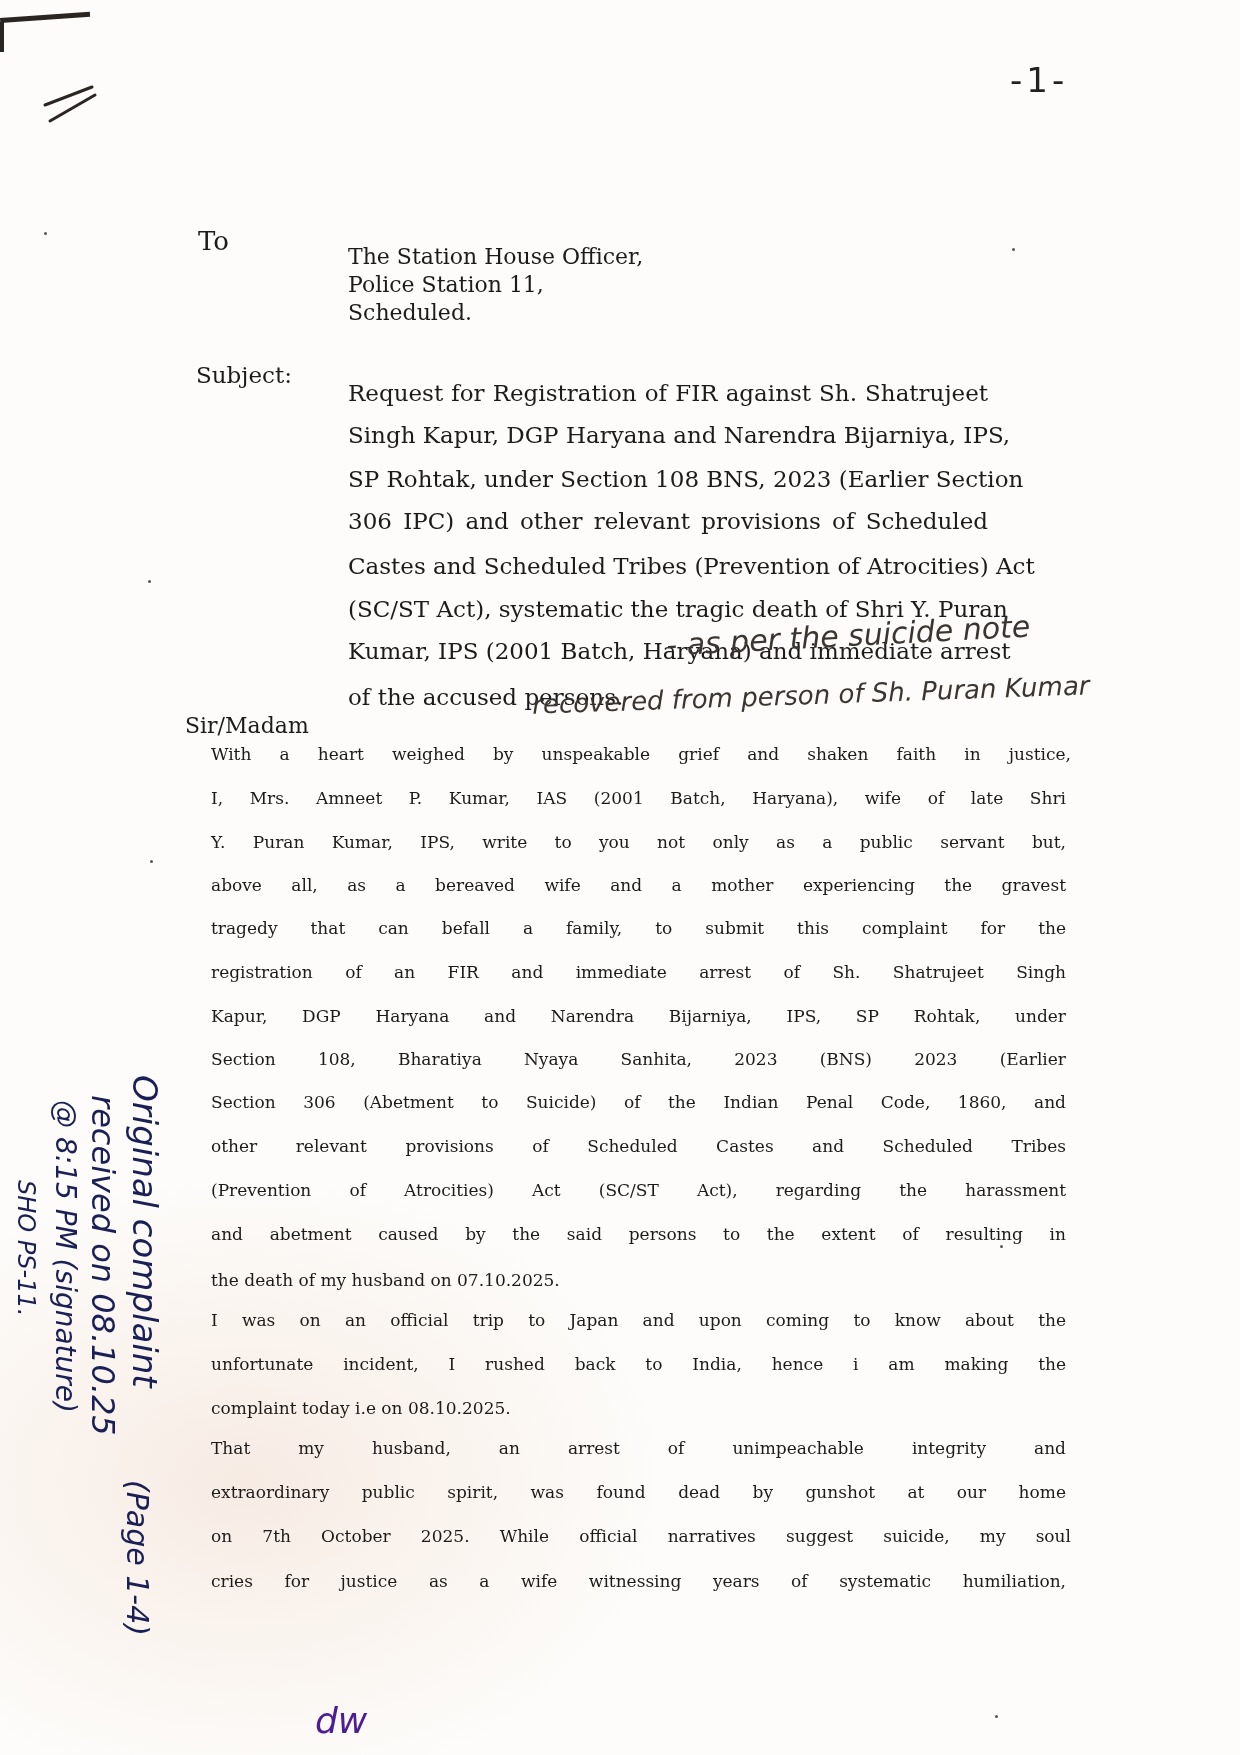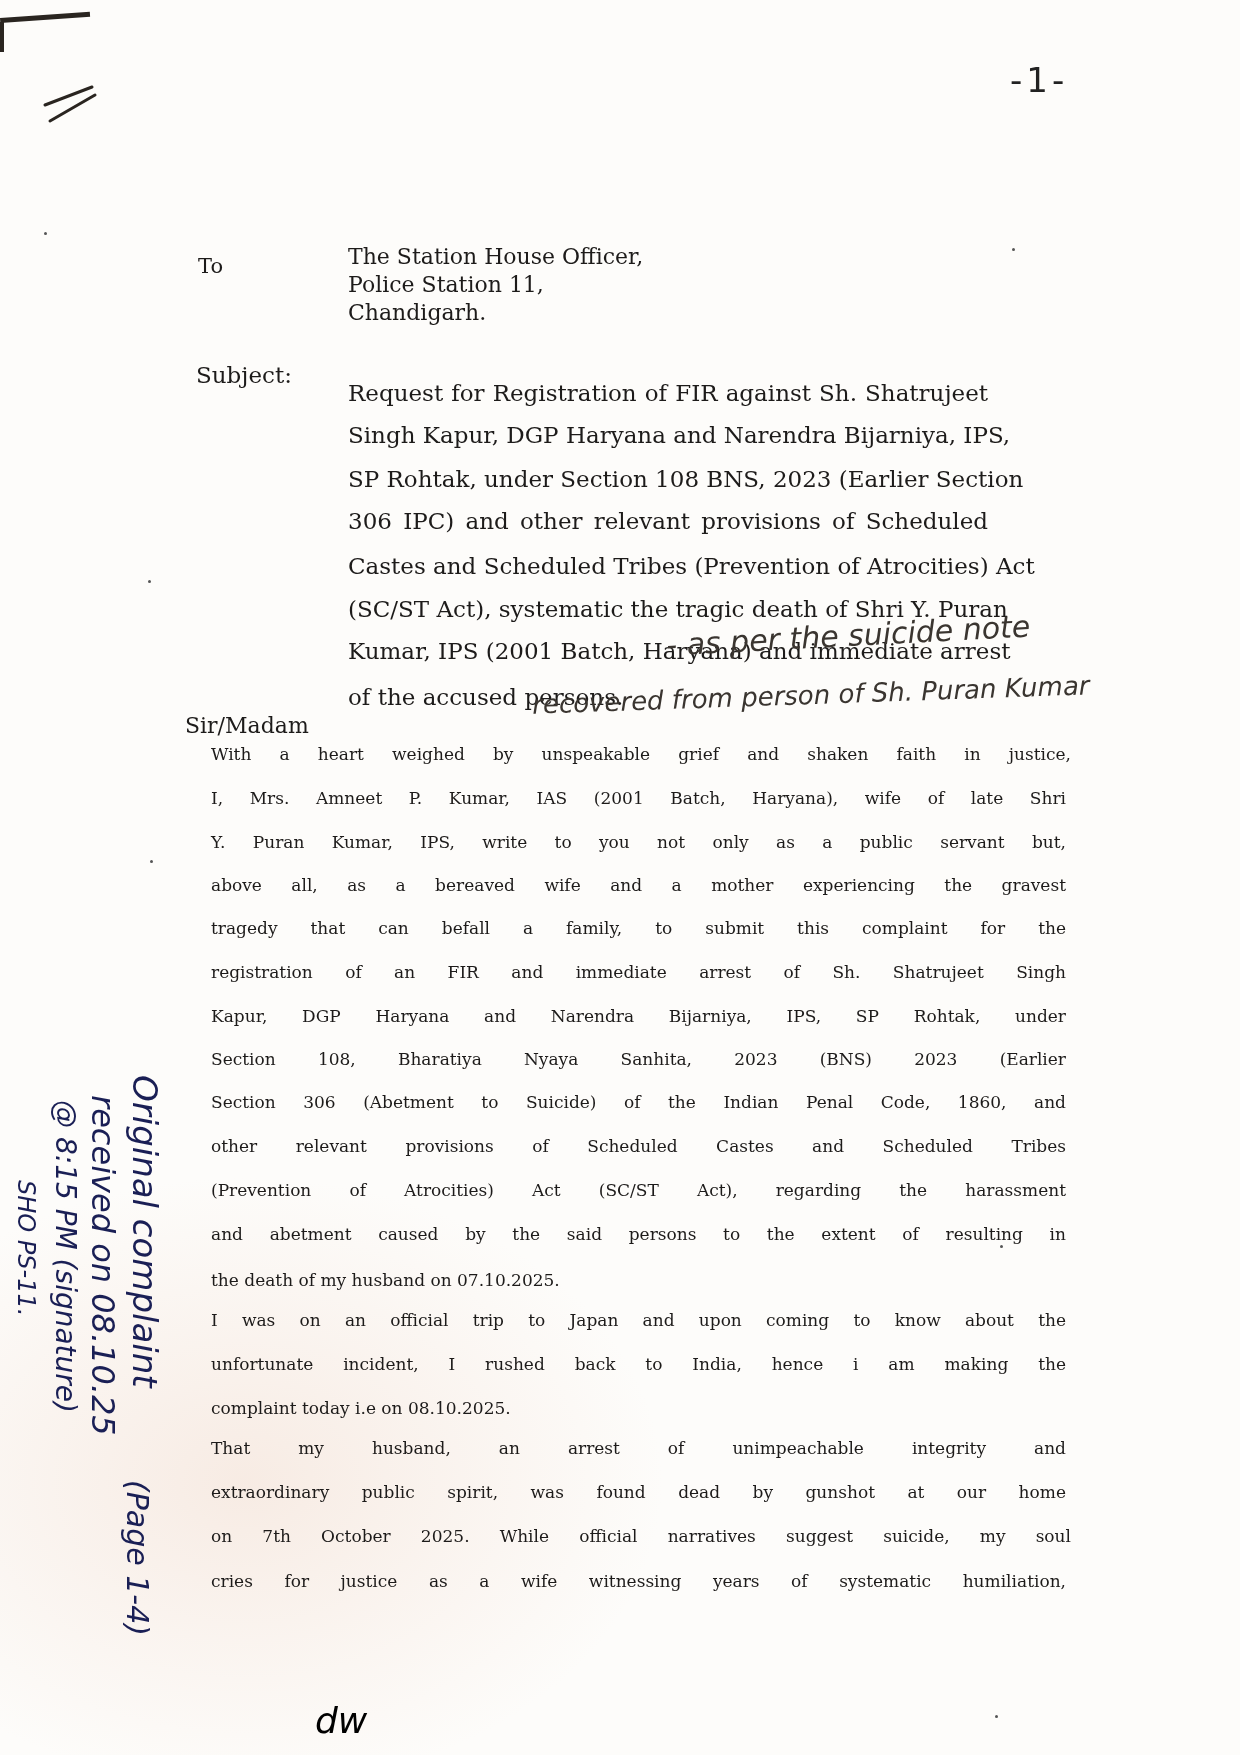--- a/index.html
+++ b/index.html
@@ -23,21 +23,21 @@
   }
   .slash-marks {
     position: absolute; left: 40px; top: 85px; width: 60px; height: 40px;
   }
   .page-num {
     position: absolute; left: 1010px; top: 60px;
     font-family: "DejaVu Sans", sans-serif; font-size: 34px; color: #222;
     letter-spacing: 4px;
   }
   .txt { position: absolute; font-size: 23px; line-height: 1; white-space: nowrap; }
-  .to-label { left: 198px; top: 228px; font-size: 21px; margin-top: 28px; }
+  .to-label { left: 198px; top: 228px; font-size: 26px; }
   .addr { left: 348px; font-size: 22px; }
   .subject-label { left: 196px; top: 364px; font-size: 23px; }
   .subj { left: 348px; font-size: 23px; width: 720px; text-align: justify; margin-top: 30px; }
   .salutation { left: 185px; top: 715px; font-size: 22px; }
   .body-line { left: 211px; font-size: 17px; width: 860px; }
   .justify { text-align: justify; text-align-last: justify; }
   .hw {
     position: absolute; font-family: "DejaVu Sans", sans-serif; font-style: italic;
     color: #3a3530; white-space: nowrap;
   }
@@ -48,41 +48,41 @@
     white-space: nowrap; transform-origin: left top; transform: rotate(90deg);
   }
   .mn1 { left: 165px; top: 1075px; font-size: 34px; }
   .mn2 { left: 122px; top: 1095px; font-size: 32px; }
   .mn3 { left: 82px; top: 1100px; font-size: 28px; }
   .mn4 { left: 40px; top: 1180px; font-size: 24px; }
   .mn-page { position: absolute; color: #1a1f55; font-family: "DejaVu Sans", sans-serif; font-style: italic;
     font-size: 30px; white-space: nowrap; transform-origin: left top; transform: rotate(90deg);
     left: 155px; top: 1480px; }
   .initials { position: absolute; left: 315px; top: 1700px; font-family: "DejaVu Sans", sans-serif;
-    font-style: italic; font-size: 36px; color: #000000; }
+    font-style: italic; font-size: 36px; color: #4c1d95; }
   .dot { position: absolute; width: 3px; height: 3px; background: #555; border-radius: 50%; }
 </style>
 </head>
 <body>
 
 <div class="stain"></div>
 <div class="corner-mark"></div>
 <div class="corner-mark-l"></div>
 
 <svg class="slash-marks" viewBox="0 0 60 40">
   <line x1="5" y1="20" x2="52" y2="2" stroke="#2a2520" stroke-width="3" stroke-linecap="round"></line>
   <line x1="10" y1="36" x2="55" y2="10" stroke="#2a2520" stroke-width="3" stroke-linecap="round"></line>
 </svg>
 
 <div class="page-num">-1-</div>
 
 <div class="txt to-label">To</div>
 <div class="txt addr" style="top:246px">The Station House Officer,</div>
 <div class="txt addr" style="top:274px">Police Station 11,</div>
-<div class="txt addr" style="top:302px">Chandigarh.</div>
+<div class="txt addr" style="top:302px">Scheduled.</div>
 
 <div class="txt subject-label">Subject:</div>
 <div class="txt subj justify" style="top:352px;width:640px">Request for Registration of FIR against Sh. Shatrujeet</div>
 <div class="txt subj justify" style="top:394px;width:640px">Singh Kapur, DGP Haryana and Narendra Bijarniya, IPS,</div>
 <div class="txt subj justify" style="top:438px;width:640px">SP Rohtak, under Section 108 BNS, 2023 (Earlier Section</div>
 <div class="txt subj justify" style="top:480px;width:640px">306 IPC) and other relevant provisions of Scheduled</div>
 <div class="txt subj justify" style="top:525px;width:640px">Castes and Scheduled Tribes (Prevention of Atrocities) Act</div>
 <div class="txt subj justify" style="top:568px;width:640px">(SC/ST Act), systematic the tragic death of Shri Y. Puran</div>
 <div class="txt subj justify" style="top:610px;width:640px">Kumar, IPS (2001 Batch, Haryana) and immediate arrest</div>
 <div class="txt subj" style="top:656px;width:auto">of the accused persons.</div>

